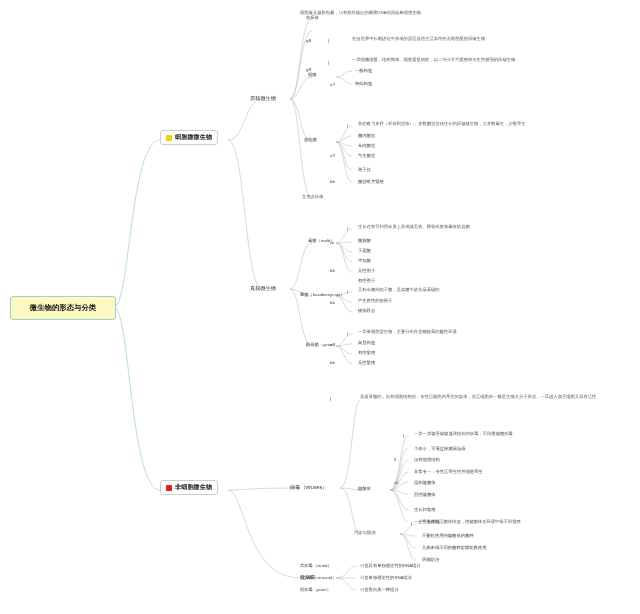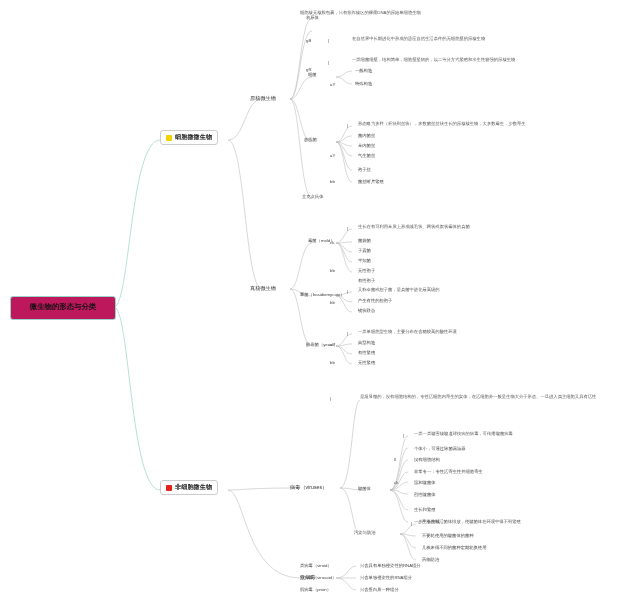--- a/index.html
+++ b/index.html
@@ -4,23 +4,23 @@
 <style>
   html,body{margin:0;padding:0;background:#ffffff;}
   body{width:640px;height:614px;position:relative;overflow:hidden;
        font-family:"Liberation Sans","DejaVu Sans",sans-serif;color:#222;}
   #mindmap{position:absolute;left:0;top:0;width:640px;height:614px;}
   .node{position:absolute;white-space:nowrap;line-height:1.25;}
   .t45{font-size:4.6px;}
   .t5{font-size:5.2px;}
   .root{
     left:10px;top:296px;width:104px;height:22px;
-    border:1px solid #9ad3c8;border-radius:3px;background:#be185d;
+    border:1px solid #9ad3c8;border-radius:3px;background:#fef9c3;
     display:flex;align-items:center;justify-content:center;
-    font-size:7.4px;font-weight:bold;color:#111;font-family:Liberation Mono, monospace;
+    font-size:7.4px;font-weight:bold;color:#111;
   }
   .lvl1{
     position:absolute;border:1px solid #cdcdcd;border-radius:3px;background:#ffffff;
     display:flex;align-items:center;gap:3px;padding:2px 5px;font-size:6.2px;font-weight:bold;
   }
   .sq{width:6px;height:6px;display:inline-block;border-radius:1px;}
   .sq-y{background:#f2d200;}
   .sq-r{background:#e2231a;}
   .lbl{position:absolute;font-size:5.2px;color:#333;}
   .leaf{position:absolute;font-size:4.3px;color:#444;}

